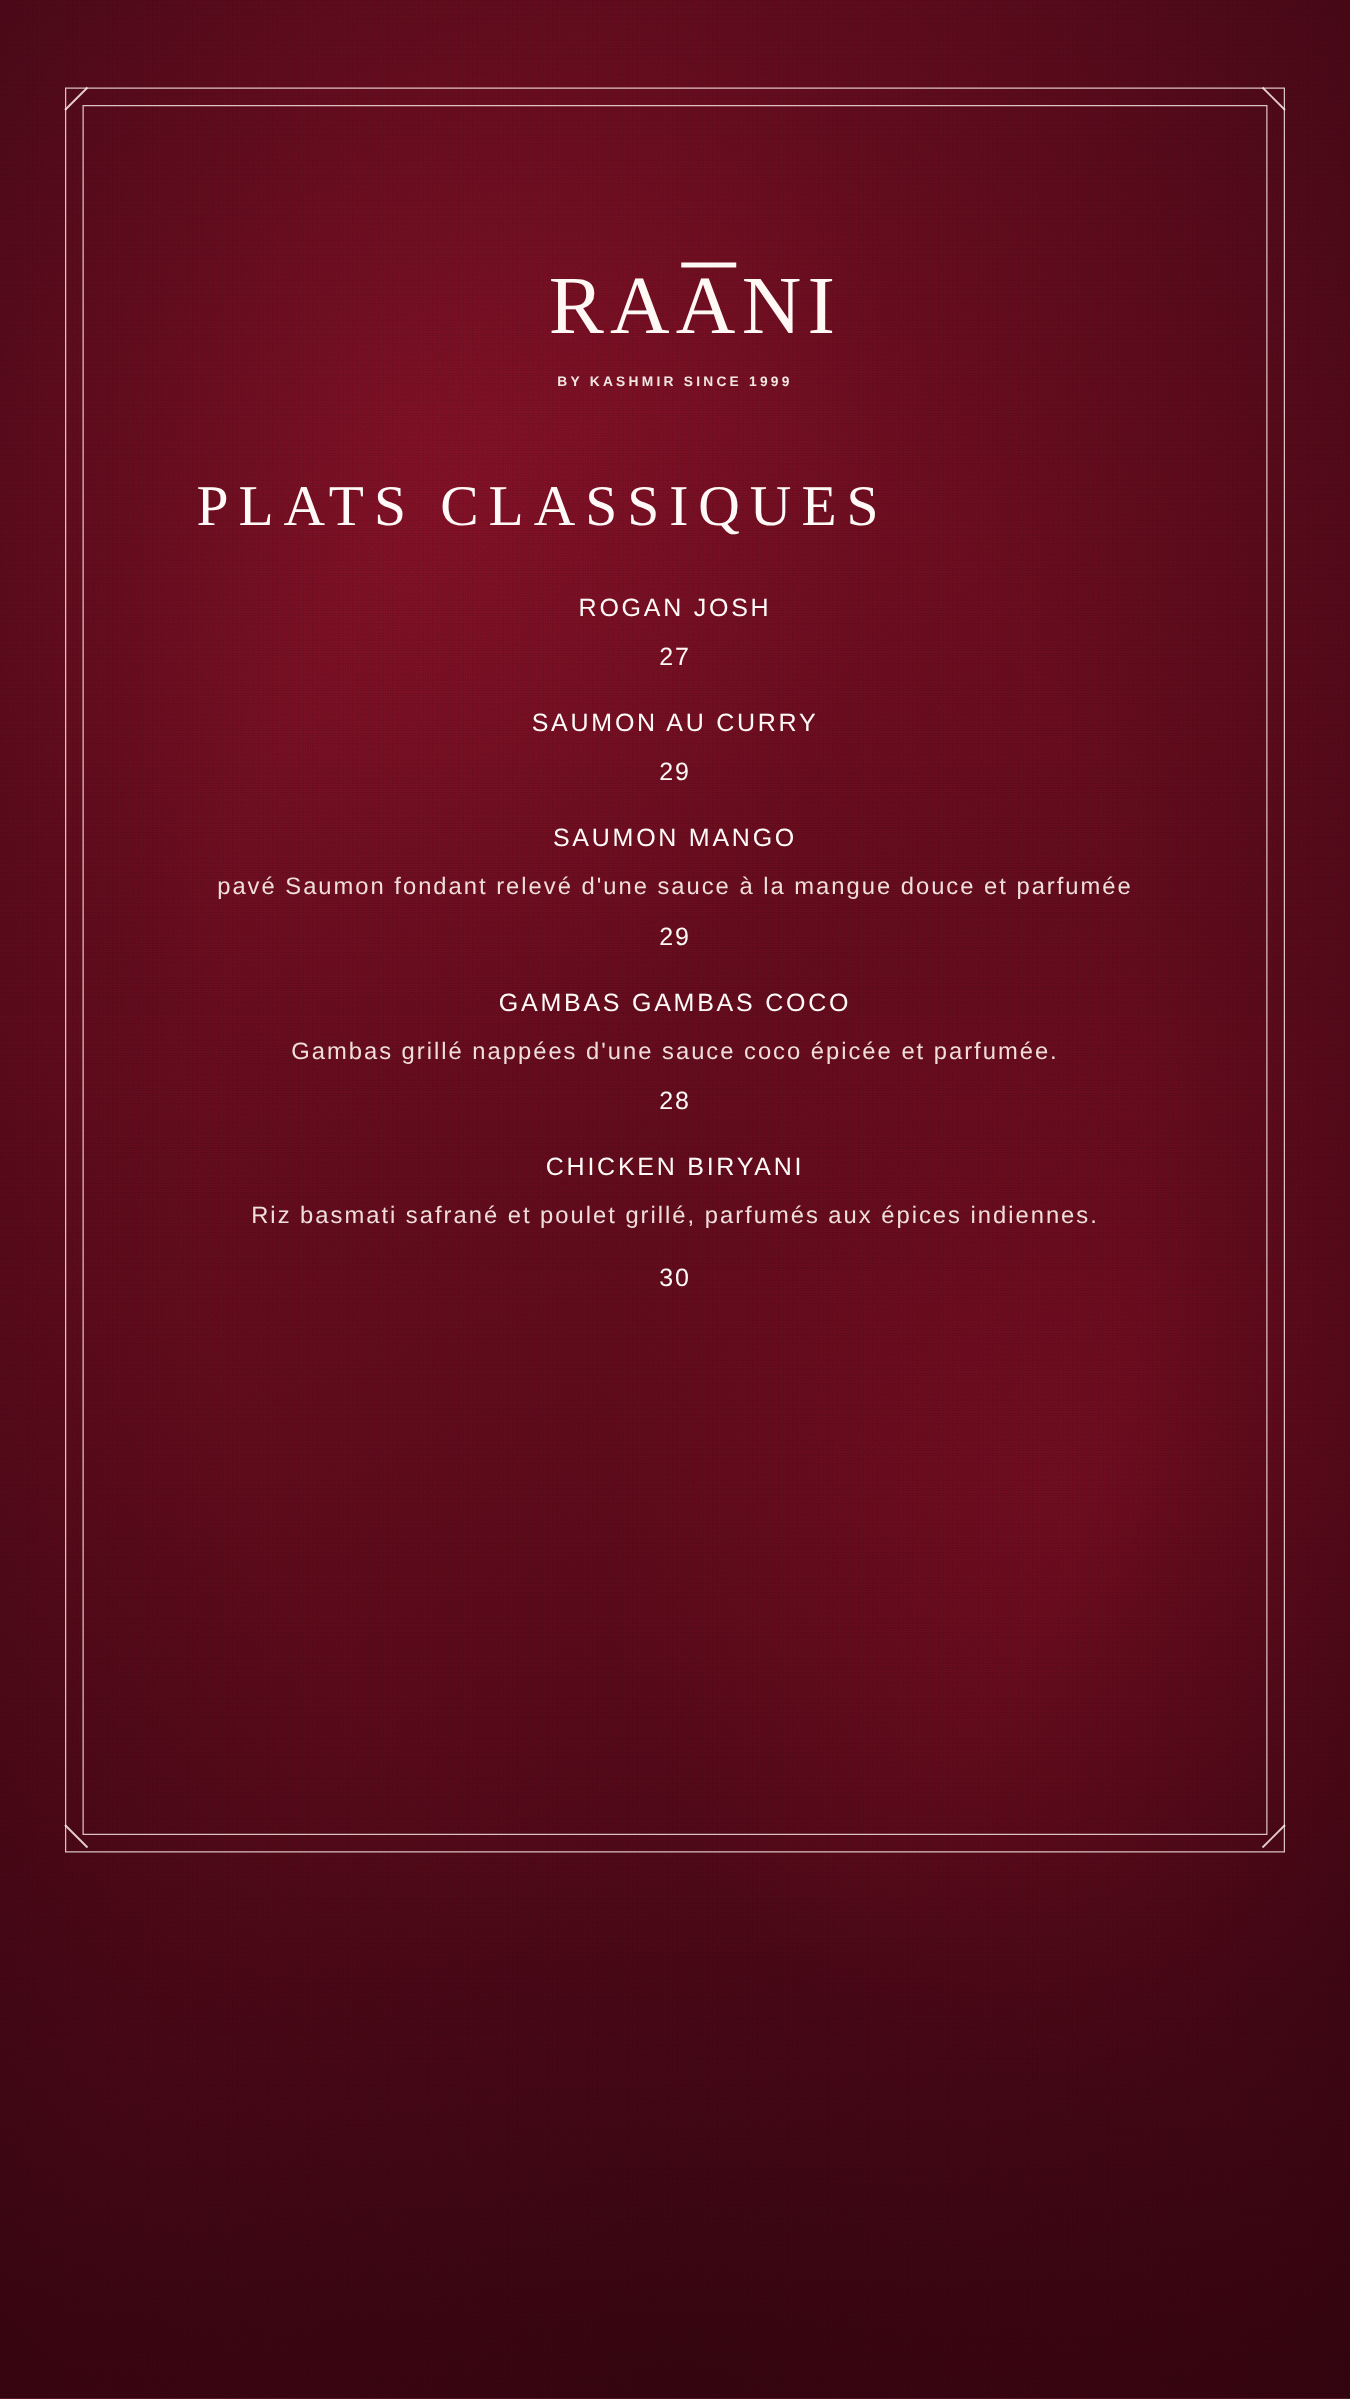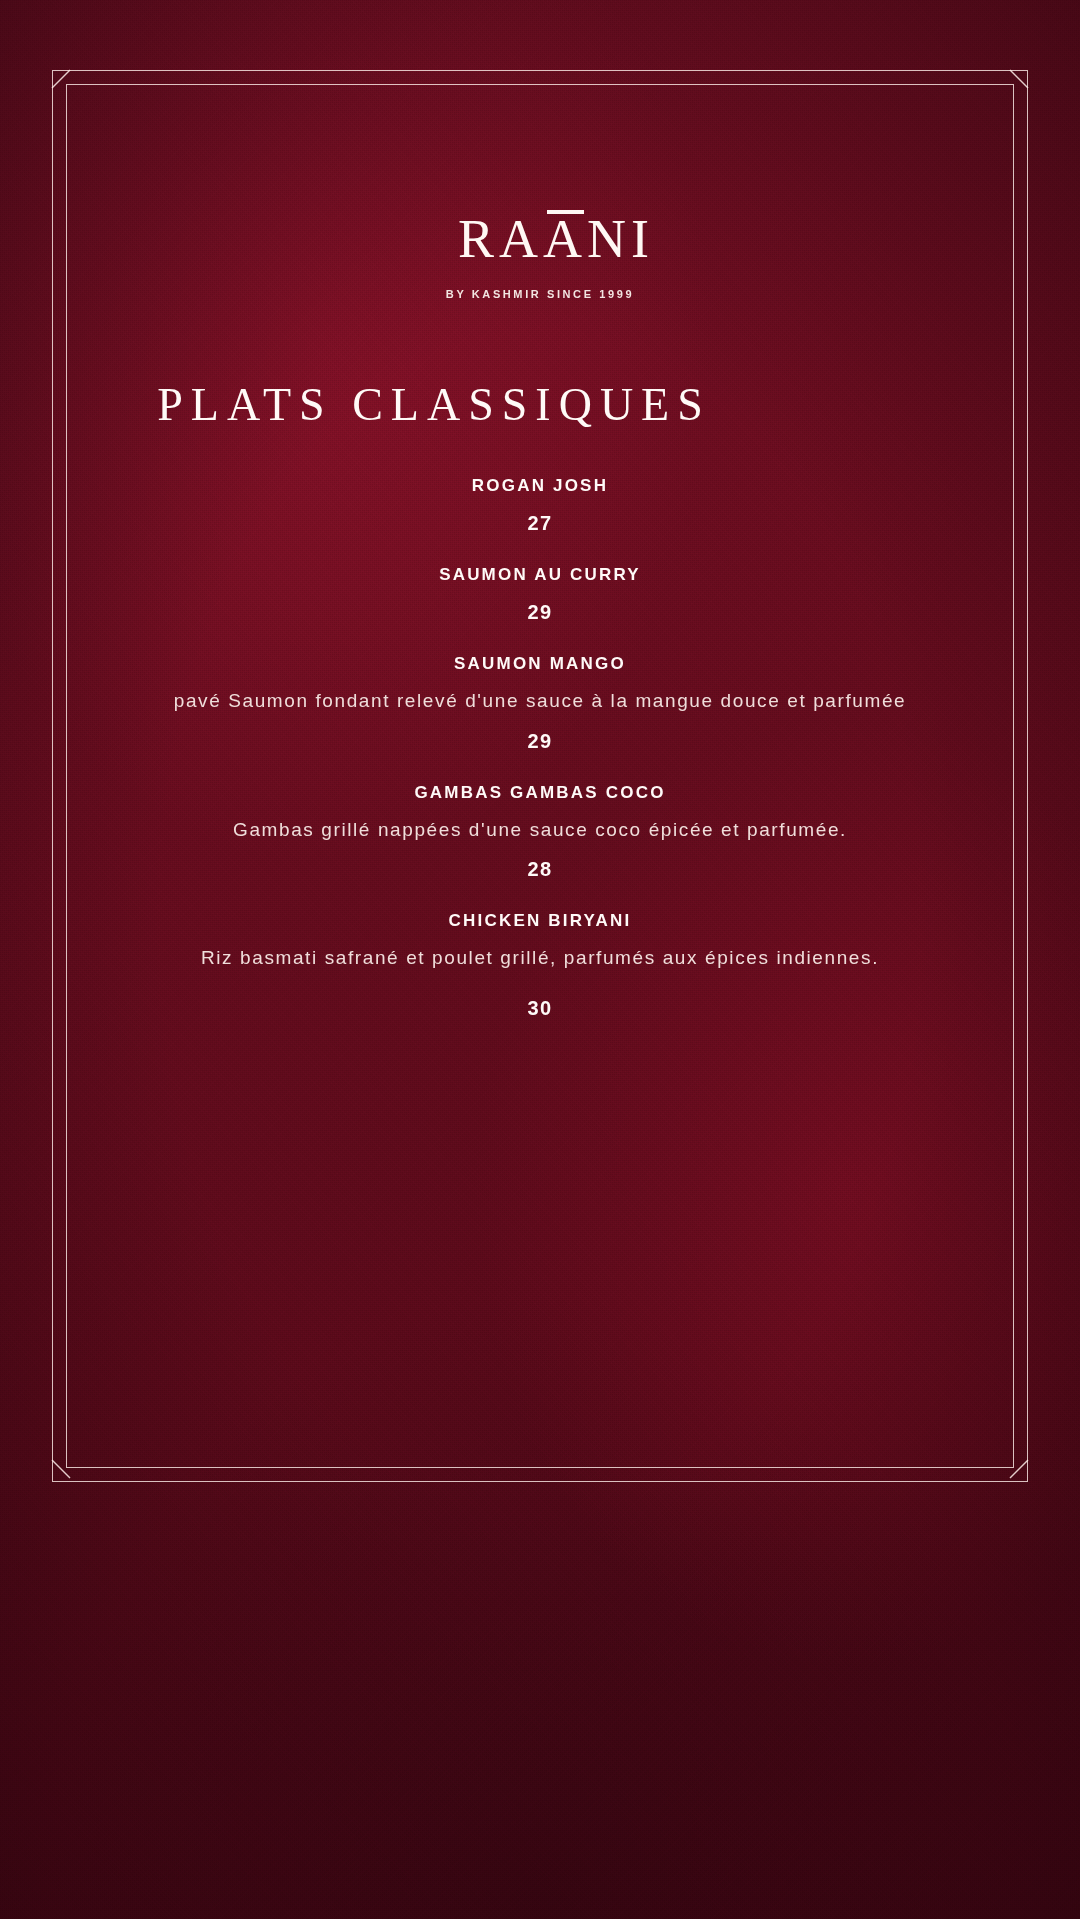--- a/index.html
+++ b/index.html
@@ -93,21 +93,21 @@
 
   .brand {
     position: absolute;
     top: 212px;
     left: 0;
     width: 1080px;
     text-align: center;
   }
   .brand-name {
     font-family: "Liberation Serif", serif;
-    font-size: 54px;
+    font-size: 66px;
     letter-spacing: 5px;
     color: #fff8f4;
     line-height: 1;
     font-weight: 400;
     padding-left: 32px;
   }
   .brand-name .macron {
     position: relative;
     display: inline-block;
   }
@@ -144,38 +144,38 @@
     position: absolute;
     top: 476px;
     left: 110px;
     width: 860px;
   }
   .item {
     text-align: center;
     margin-bottom: 30px;
   }
   .item-name {
-    font-size: 17px;
-    font-weight: 700;
+    font-size: 20px;
+    font-weight: 400;
     letter-spacing: 2.2px;
     color: #fffaf8;
     margin-bottom: 14px;
   }
   .item-desc {
     font-size: 19px;
     letter-spacing: 1.6px;
     line-height: 1.35;
     color: #f0dedb;
     max-width: 760px;
     margin: 0 auto;
   }
   .item-price {
     margin-top: 16px;
     font-size: 20px;
-    font-weight: 700;
+    font-weight: 400;
     letter-spacing: 1.5px;
     color: #fffaf8;
   }
   .item:last-child .item-price { margin-top: 26px; }
 </style>
 </head>
 <body>
 
 <div class="page">
 

